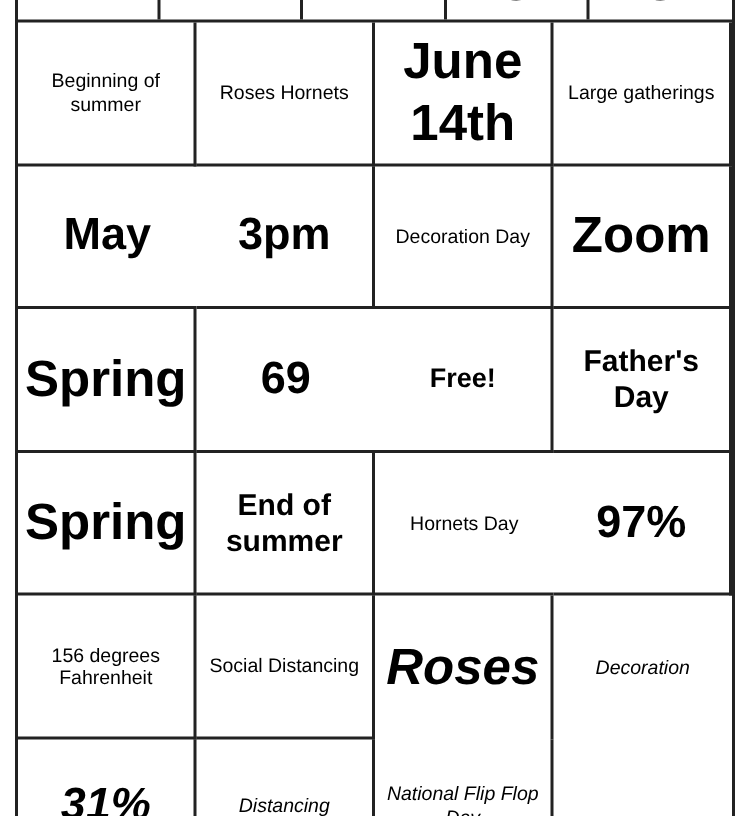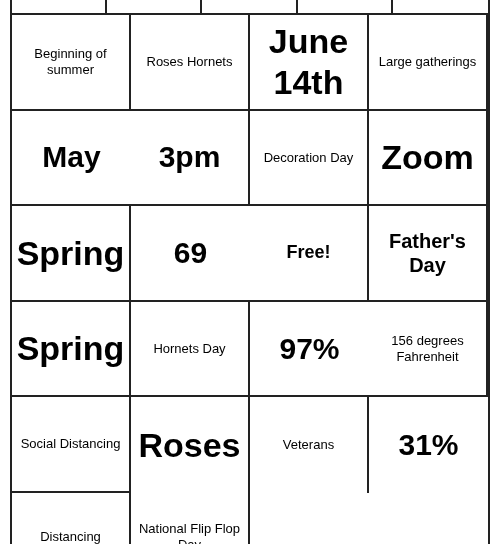--- a/index.html
+++ b/index.html
@@ -51,20 +51,21 @@
       text-align: center;
       padding: 6px 4px;
       font-size: 13px;
       line-height: 1.2;
     }
     .bingo-cell:nth-child(5n) {
       border-right: none;
     }
     .bingo-cell:nth-last-child(-n+5) {
       border-bottom: none;
+      font-style: italic;
     }
     .bingo-cell.large-text {
       font-size: 34px;
       font-weight: bold;
     }
     .bingo-cell.xlarge-text {
       font-size: 30px;
       font-weight: bold;
     }
     .bingo-cell.medium-text {
@@ -94,23 +95,24 @@
       <div class="bingo-cell">Large gatherings</div>
       <div class="bingo-cell xlarge-text">May</div>
       <div class="bingo-cell xlarge-text">3pm</div>
       <div class="bingo-cell">Decoration Day</div>
       <div class="bingo-cell large-text">Zoom</div>
       <div class="bingo-cell large-text">Spring</div>
       <div class="bingo-cell xlarge-text">69</div>
       <div class="bingo-cell free-cell">Free!</div>
       <div class="bingo-cell medium-text">Father's Day</div>
       <div class="bingo-cell large-text">Spring</div>
+      <div class="bingo-cell medium-text">End of summer</div>
       <div class="bingo-cell">Hornets Day</div>
       <div class="bingo-cell xlarge-text">97%</div>
       <div class="bingo-cell">156 degrees Fahrenheit</div>
       <div class="bingo-cell">Social Distancing</div>
       <div class="bingo-cell large-text">Roses</div>
-      <div class="bingo-cell">Veterans</div>
+      <div class="bingo-cell">Decoration</div>
       <div class="bingo-cell xlarge-text">31%</div>
       <div class="bingo-cell">Distancing</div>
       <div class="bingo-cell">National Flip Flop Day</div>
     </div>
 </div>
 
 </body></html>

